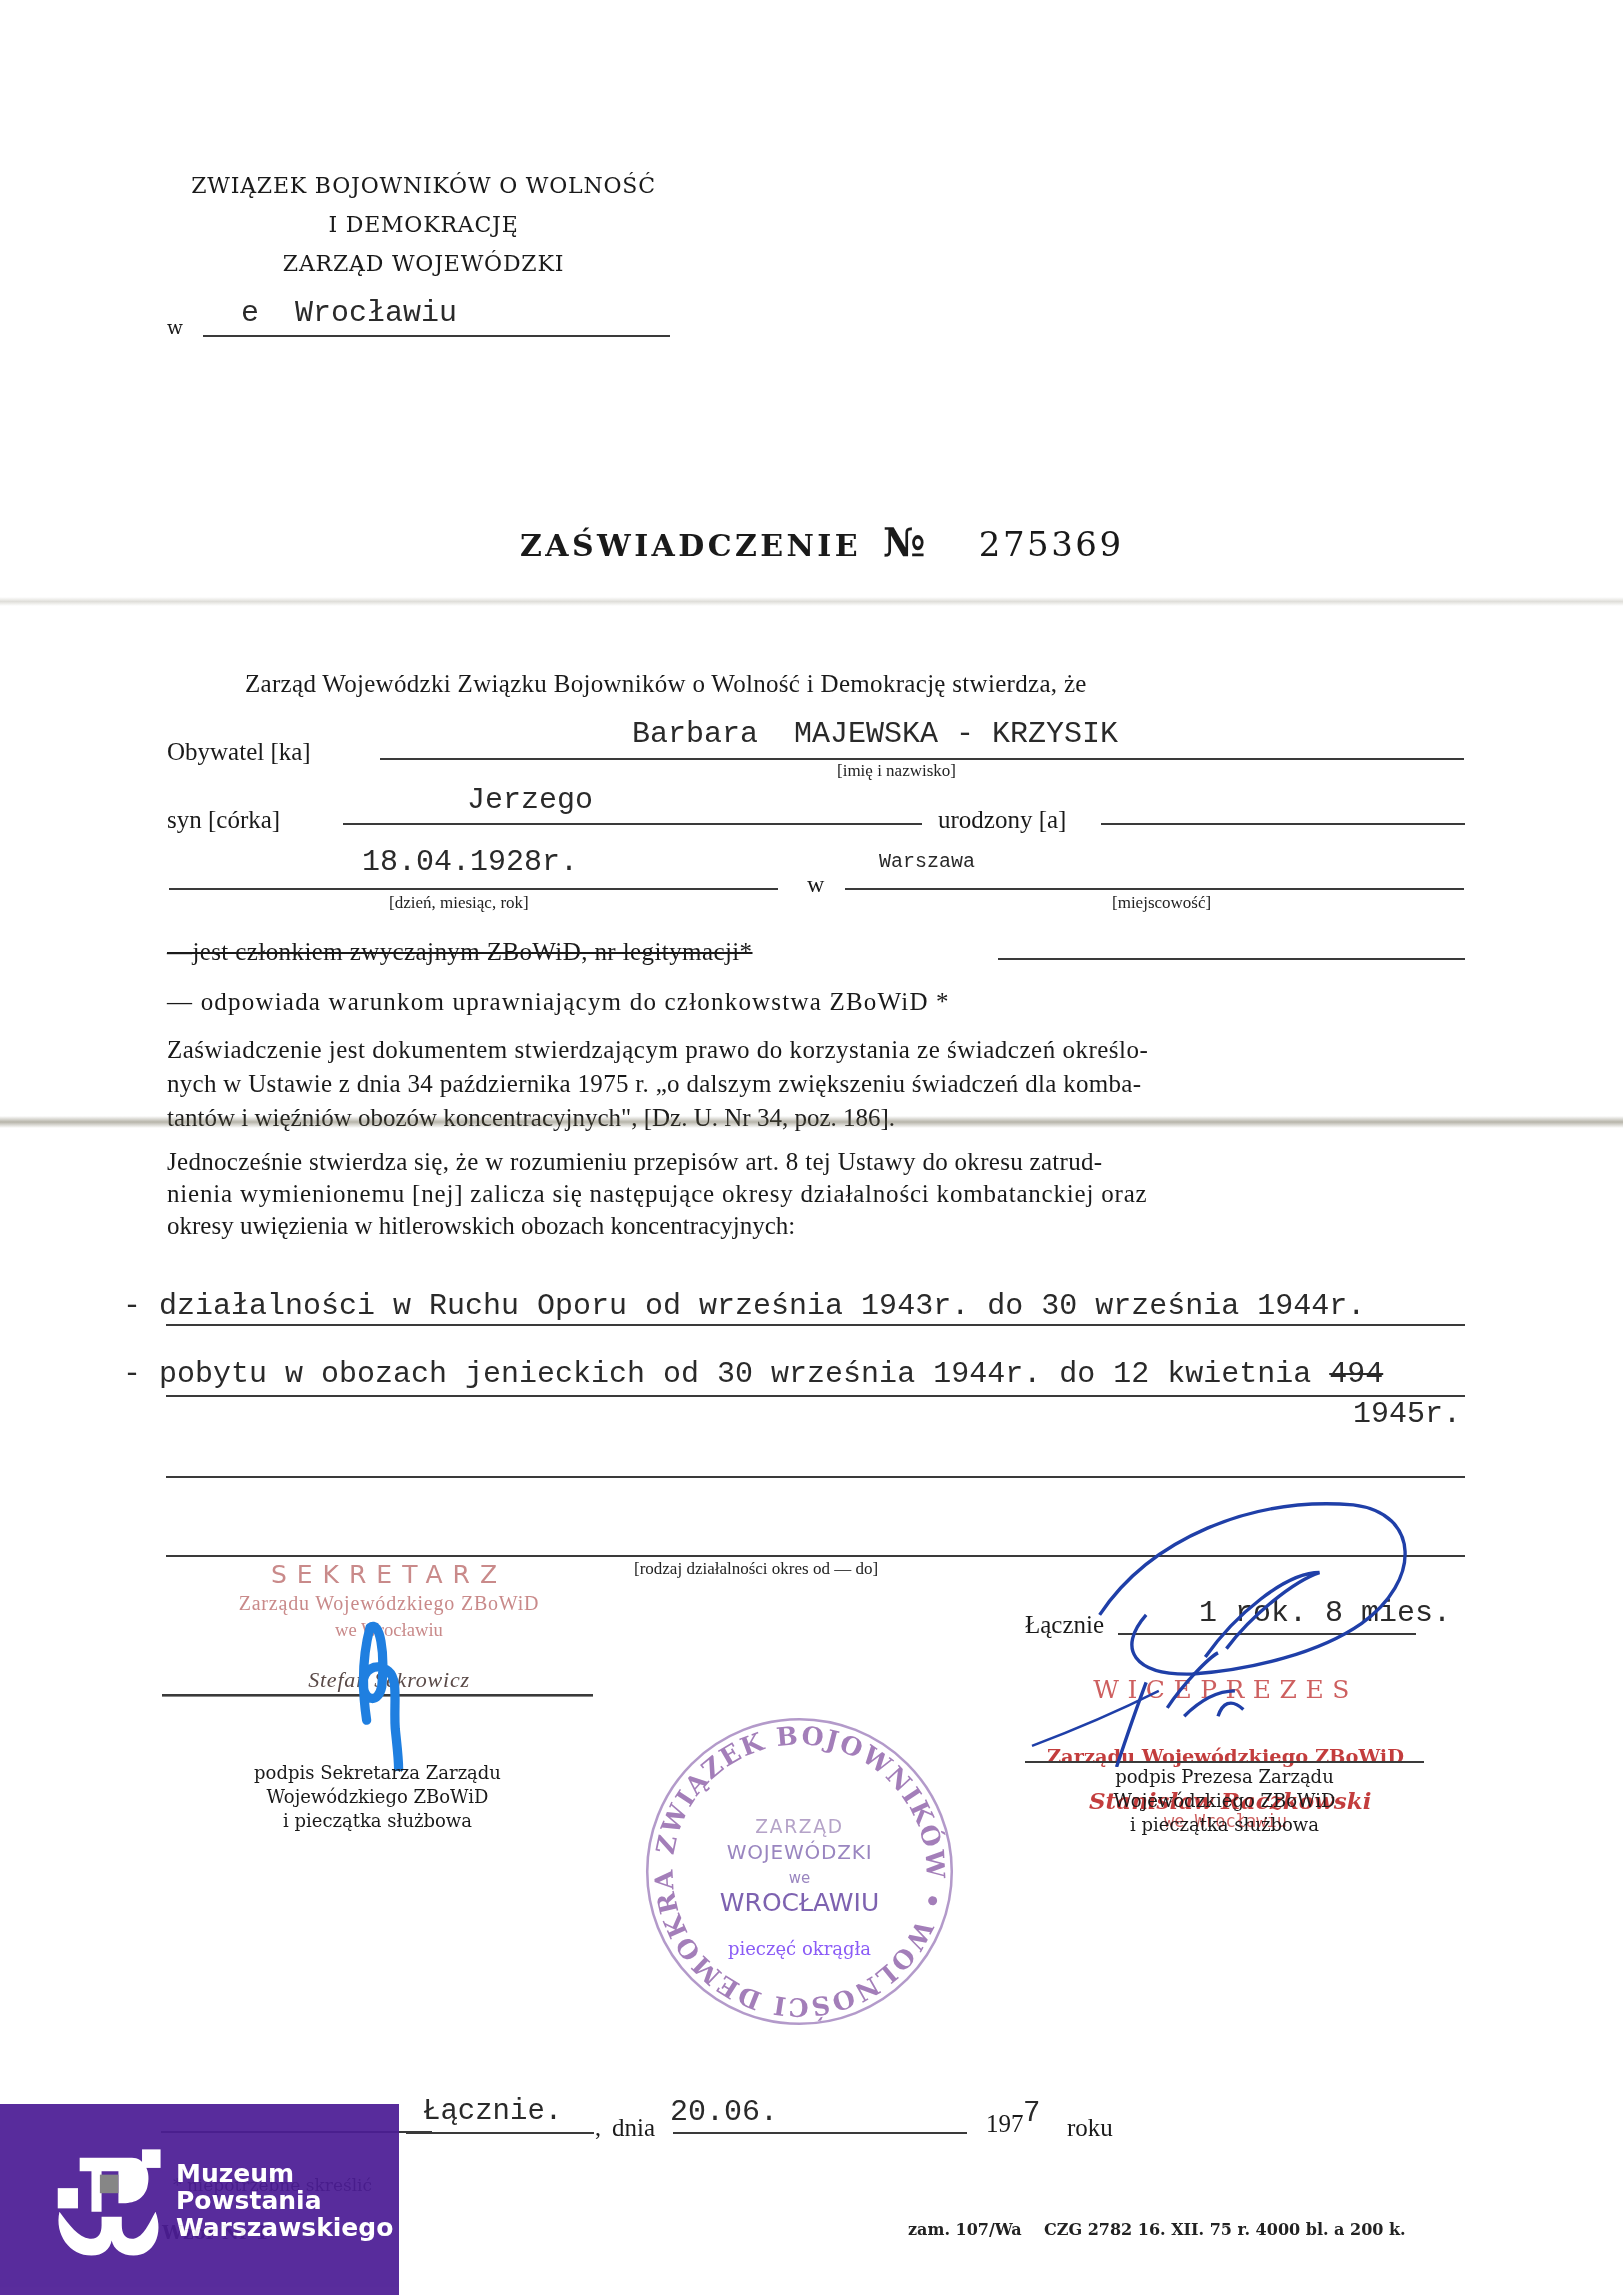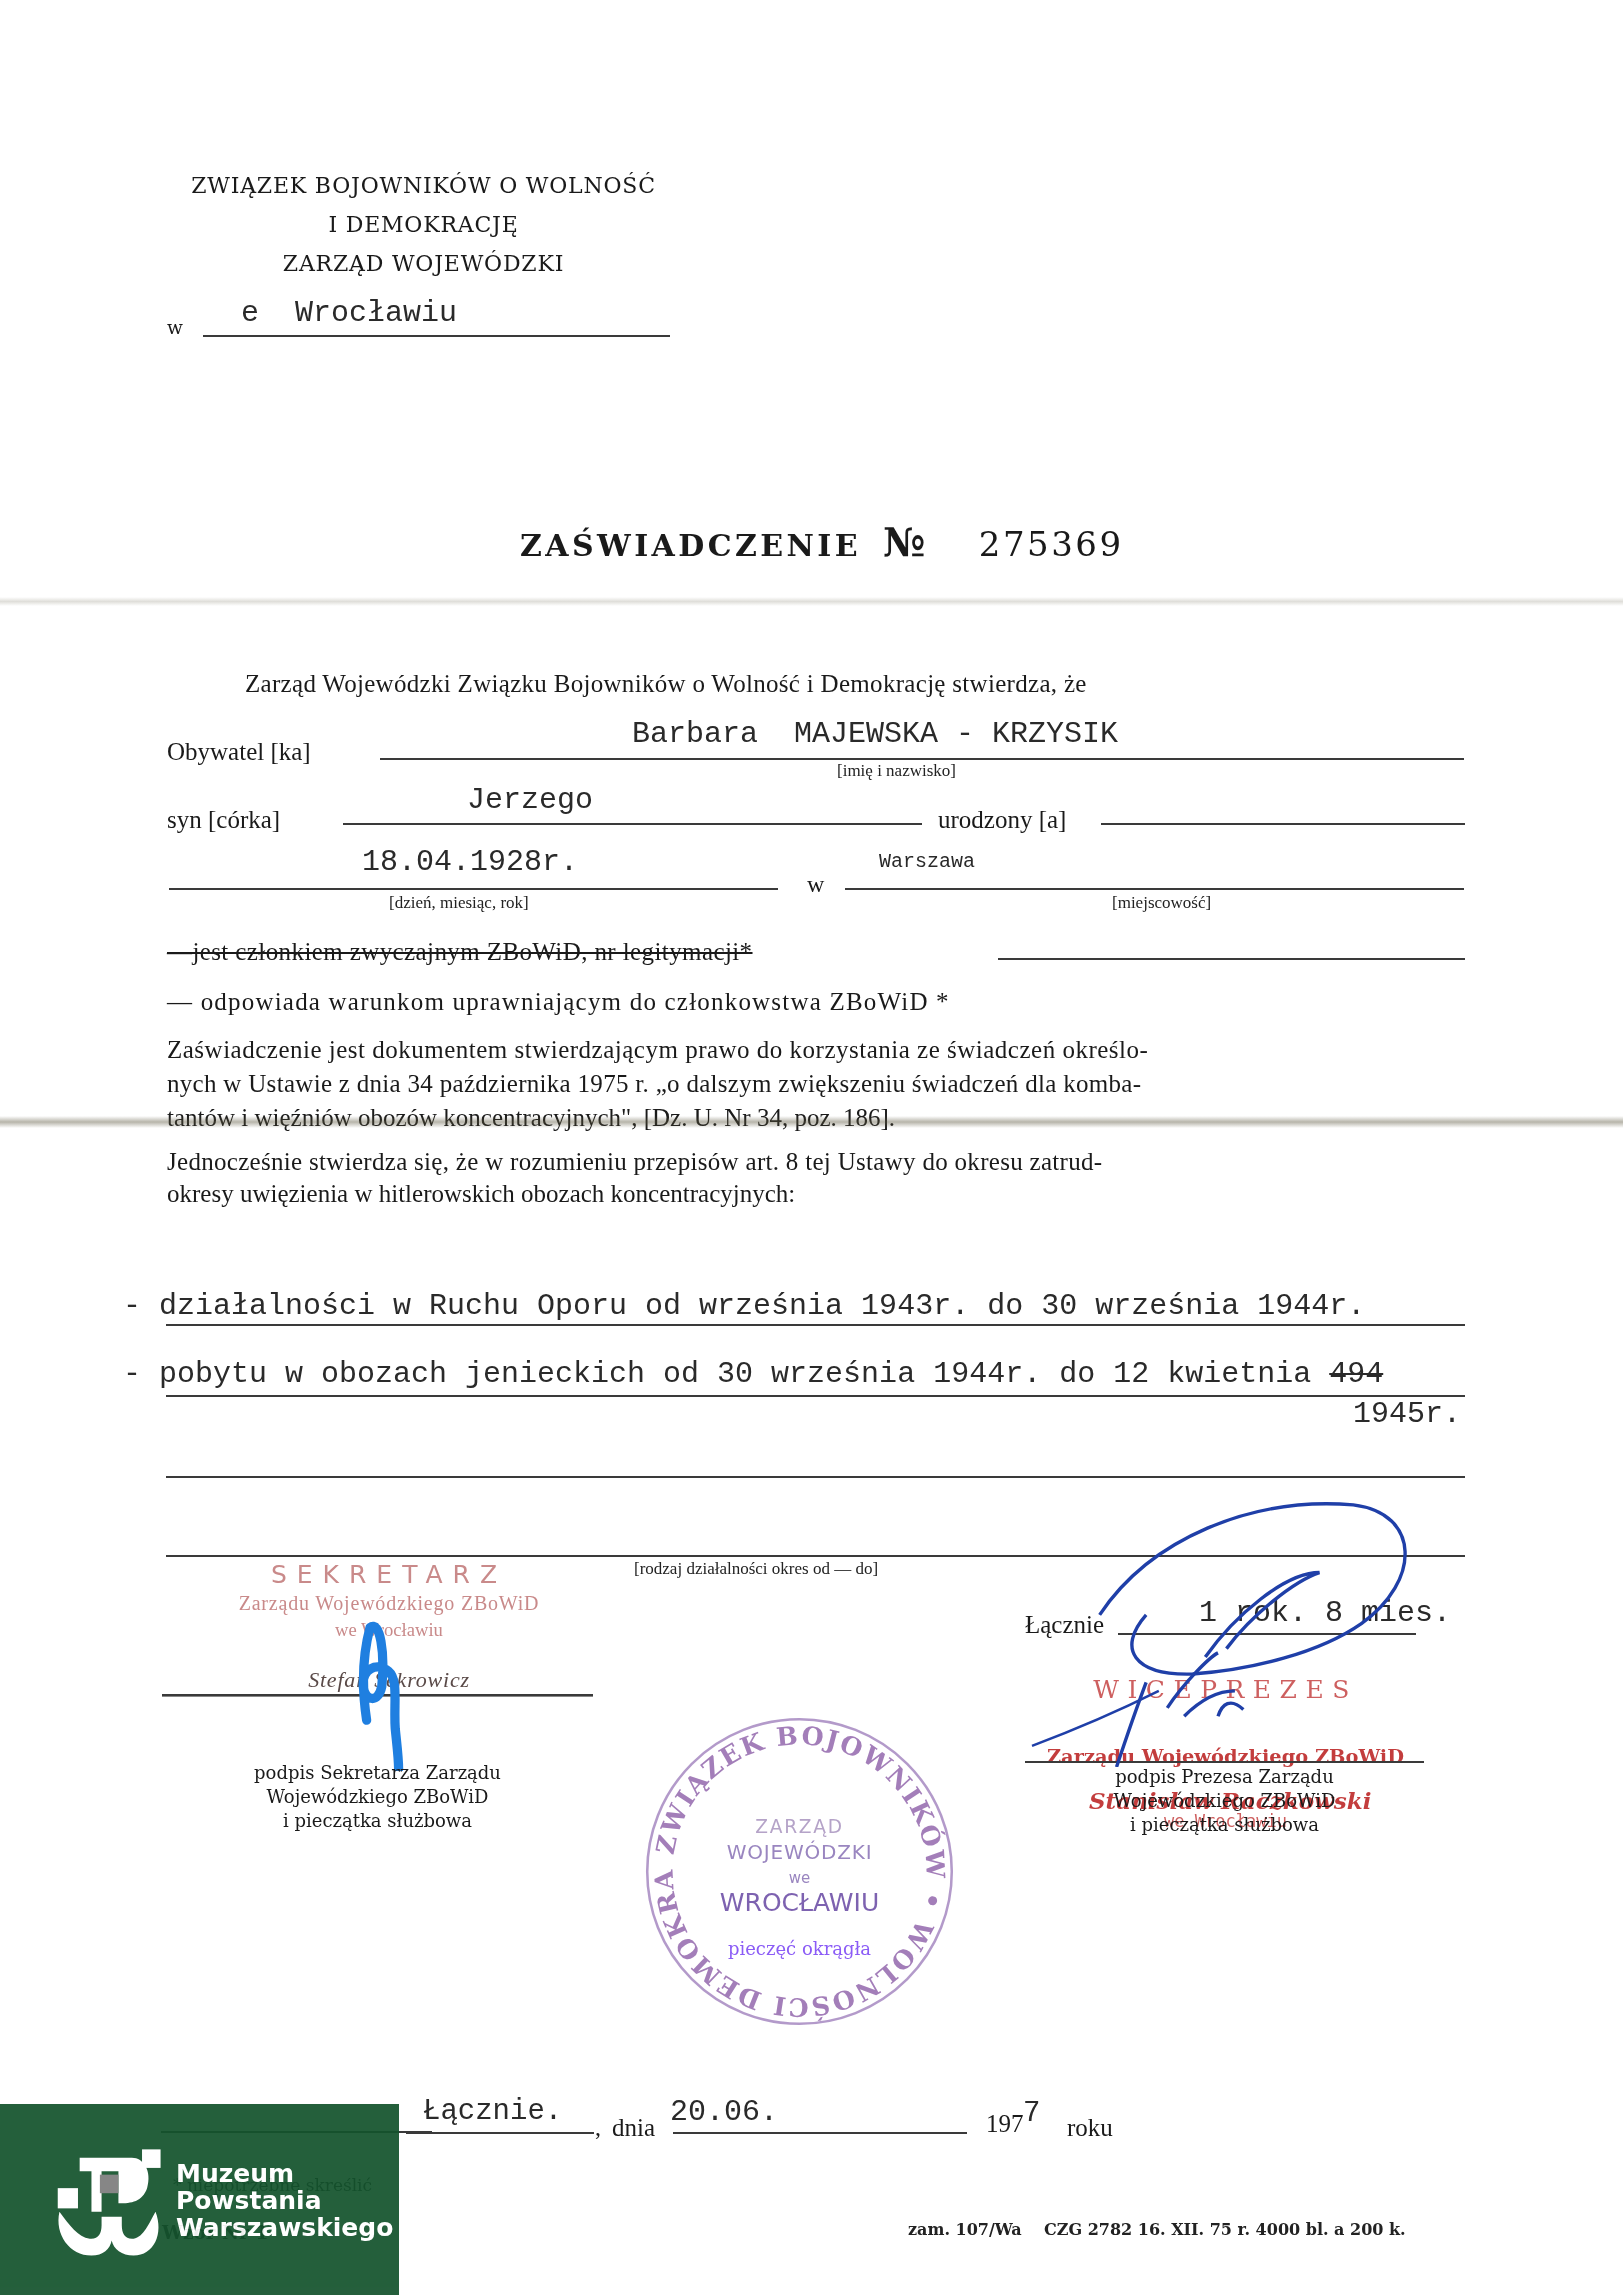--- a/index.html
+++ b/index.html
@@ -9,21 +9,21 @@
   .serif { font-family:"DejaVu Serif", serif; }
   .mono { font-family:"Liberation Mono", monospace; color:#2a2a2a; }
   .line { position:absolute; height:1.7px; background:#3a3a3a; }
   .small-label { font-family:"Liberation Serif", serif; font-size:17px; color:#222; }
   .fold { position:absolute; left:0; width:1623px; height:8.5px;
           background:linear-gradient(to bottom, rgba(120,110,80,0) 0%, rgba(90,85,60,0.55) 50%, rgba(120,110,80,0) 100%); }
   .strike { text-decoration: line-through; text-decoration-thickness:1.7px; }
   .stamp-red { color:#c98a8a; font-family:"DejaVu Sans", sans-serif; }
   .stamp-violet { color:#b91c1c;margin-top:39px; }
   .sig { position:absolute; }
-  .logo-box { position:absolute; left:0; top:2104px; width:399px; height:191px; background:#14532d; }
+  .logo-box { position:absolute; left:0; top:2104px; width:399px; height:191px; background:#4c1d95; }
   .logo-text { position:absolute; color:#ffffff; font-family:"DejaVu Sans", sans-serif; font-weight:bold; font-size:25px; line-height:27px; }
 </style>
 </head>
 <body>
 
 <div class="abs" style="left:170px; top:166px; width:507px; text-align:center;">
   <div class="serif" style="font-size:22px; letter-spacing:0.8px; line-height:39px;">ZWIĄZEK BOJOWNIKÓW O WOLNOŚĆ</div>
   <div class="serif" style="font-size:22px; letter-spacing:0.8px; line-height:39px;">I DEMOKRACJĘ</div>
   <div class="serif" style="font-size:22px; letter-spacing:0.8px; line-height:39px;">ZARZĄD WOJEWÓDZKI</div>
 </div>
@@ -67,20 +67,21 @@
 
 <div class="abs" style="left:167px; top:1033px; width:1302px; font-size:25px; line-height:34px;">
   <div style="white-space:nowrap; letter-spacing:0.5px;">Zaświadczenie jest dokumentem stwierdzającym prawo do korzystania ze świadczeń określo-</div>
   <div style="white-space:nowrap; letter-spacing:0.3px;">nych w Ustawie z dnia 34 października 1975 r. „o dalszym zwiększeniu świadczeń dla komba-</div>
   <div style="white-space:nowrap;">tantów i więźniów obozów koncentracyjnych", [Dz. U. Nr 34, poz. 186].</div>
 </div>
 <div class="fold" style="top:1116px; height:12px; opacity:0.8;"></div>
 
 <div class="abs" style="left:167px; top:1146px; width:1302px; font-size:25px; line-height:32px;">
   <div style="white-space:nowrap; letter-spacing:0.3px;">Jednocześnie stwierdza się, że w rozumieniu przepisów art. 8 tej Ustawy do okresu zatrud-</div>
+  <div style="white-space:nowrap; letter-spacing:0.8px;">nienia wymienionemu [nej] zalicza się następujące okresy działalności kombatanckiej oraz</div>
   <div style="white-space:nowrap;">okresy uwięzienia w hitlerowskich obozach koncentracyjnych:</div>
 </div>
 
 <div class="abs mono" style="left:123px; top:1289px; font-size:30px; white-space:nowrap;">- działalności w Ruchu Oporu od września 1943r. do 30 września 1944r.</div>
 <div class="line" style="left:166px; top:1324px; width:1299px;"></div>
 
 <div class="abs mono" style="left:123px; top:1357px; font-size:30px; white-space:nowrap;">
   <span>- pobytu w obozach jenieckich od 30 września 1944r. do 12 kwietnia</span>
   <span class="strike">494</span>
 </div>

